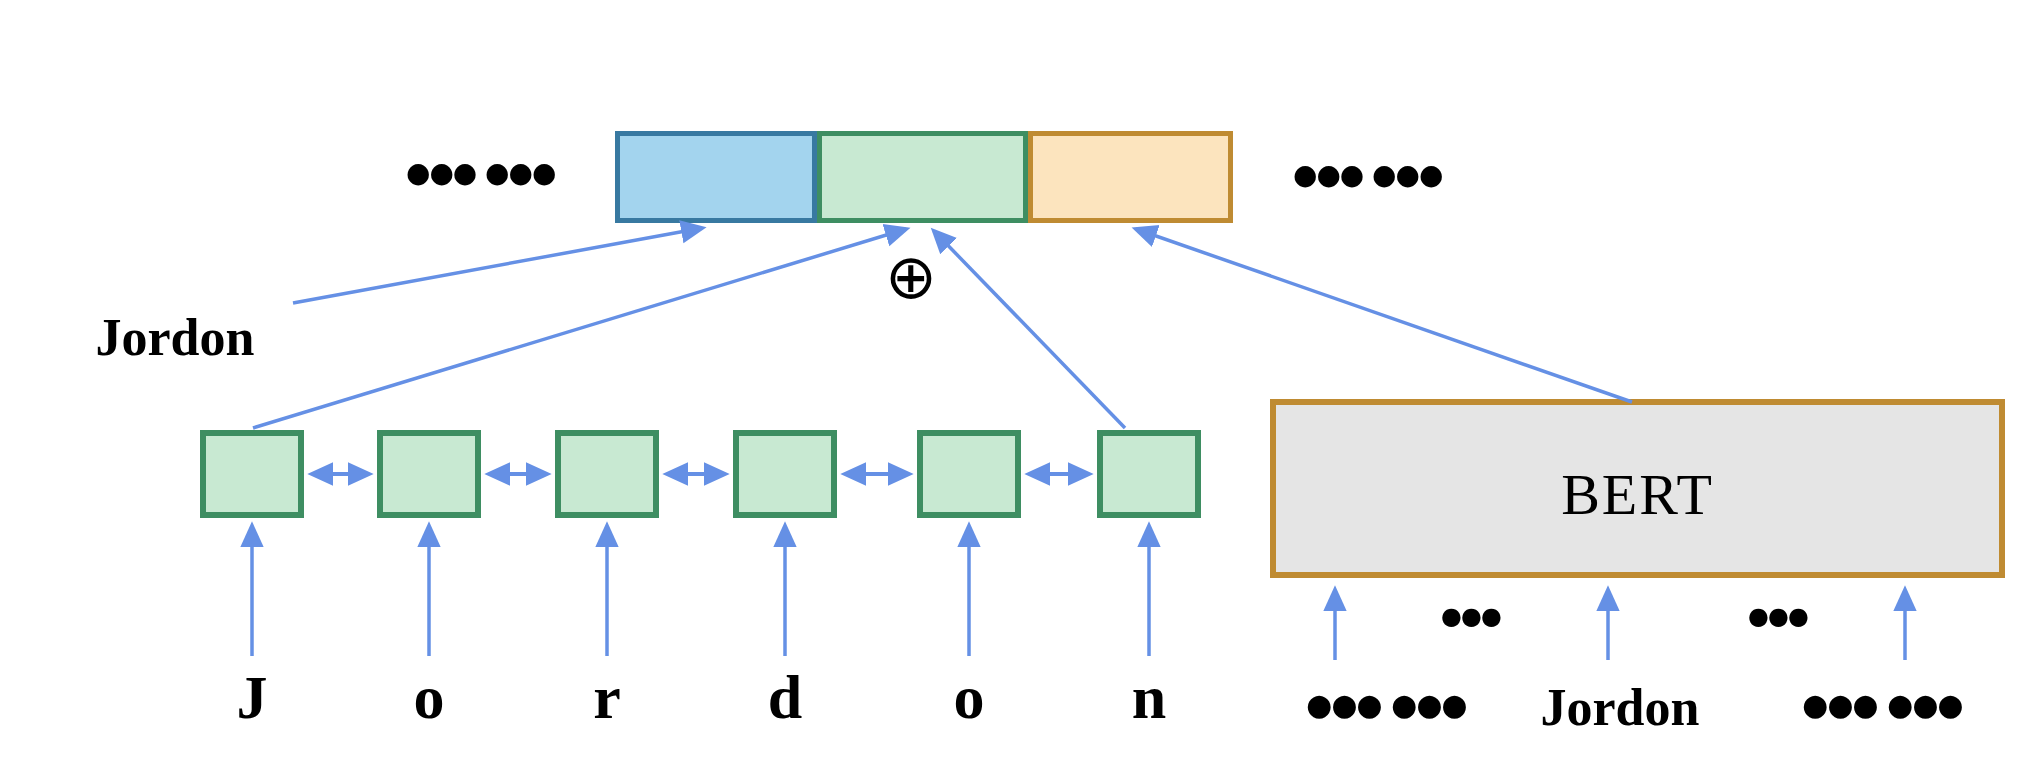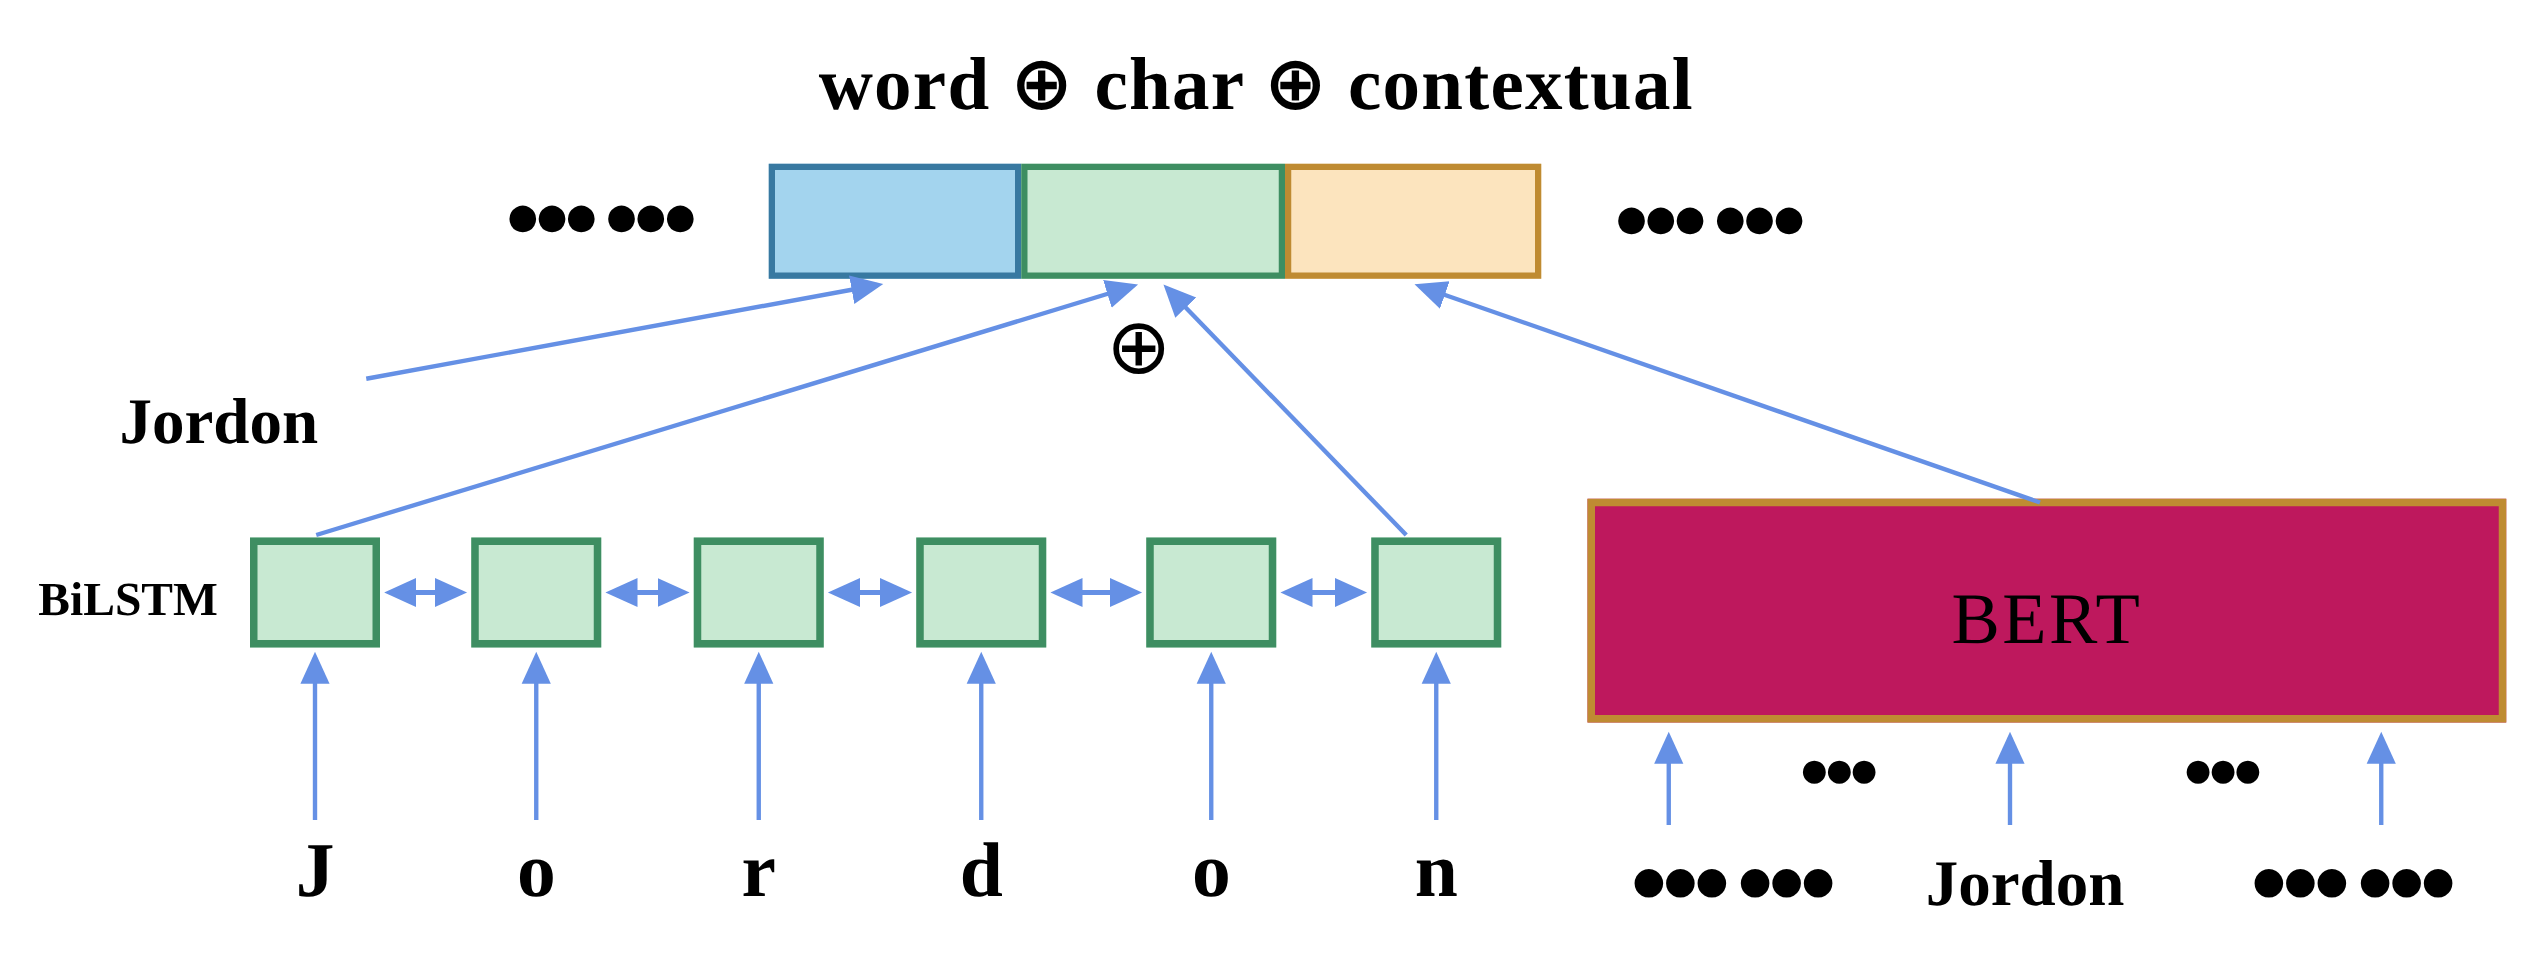--- a/index.html
+++ b/index.html
@@ -22,53 +22,51 @@
   .seg{height:92px;box-sizing:border-box;border:5px solid #000;}
   .cell{box-sizing:border-box;width:104px;height:88px;border:6px solid #3E8E62;background:#C8E9D2;}
   .bertbox{box-sizing:border-box;width:735px;height:179px;border:6px solid #BF8B32;background:#FCE4BE;text-align:center;}
   svg.arrows{position:absolute;left:0;top:0;pointer-events:none;}
 </style>
 </head>
 <body>
 
 <div class="stage">
 
-  <div class="abs txt title" style="left:560px;top:27px;width:890px;">word ⊕ char ⊕ contextual</div>
 
   <div class="abs txt dots dots-lg" style="left:406px;top:156px;width:130px;">●●● ●●●</div>
   <div class="abs txt dots dots-lg" style="left:1293px;top:158px;width:130px;">●●● ●●●</div>
 
   <div class="abs bar" style="left:615px;top:131px;">
       <div class="seg" style="width: 202px; background: rgb(163, 212, 238); border-color: rgb(56, 121, 161);"></div>
       <div class="seg" style="width: 211px; background: rgb(200, 233, 210); border-color: rgb(62, 142, 98);"></div>
       <div class="seg" style="width: 205px; background: rgb(252, 228, 190); border-color: rgb(191, 139, 50);"></div>
     </div>
 
   <div class="abs txt oplus" style="left:880px;top:246px;width:62px;">⊕</div>
 
   <div class="abs txt bigword" style="left:40px;top:303px;width:270px;">Jordon</div>
 
-  <div class="abs txt bilstm-lbl" style="left:10px;top:458px;width:185px;">BiLSTM</div>
 
   <div>
       <div class="abs cell" style="left: 200px; top: 430px; background: rgb(200, 233, 210); border-color: rgb(62, 142, 98);"></div>
       <div class="abs txt charlbl" style="left: 200px; top: 662px;">J</div>
       <div class="abs cell" style="left: 377px; top: 430px; background: rgb(200, 233, 210); border-color: rgb(62, 142, 98);"></div>
       <div class="abs txt charlbl" style="left: 377px; top: 662px;">o</div>
       <div class="abs cell" style="left: 555px; top: 430px; background: rgb(200, 233, 210); border-color: rgb(62, 142, 98);"></div>
       <div class="abs txt charlbl" style="left: 555px; top: 662px;">r</div>
       <div class="abs cell" style="left: 733px; top: 430px; background: rgb(200, 233, 210); border-color: rgb(62, 142, 98);"></div>
       <div class="abs txt charlbl" style="left: 733px; top: 662px;">d</div>
       <div class="abs cell" style="left: 917px; top: 430px; background: rgb(200, 233, 210); border-color: rgb(62, 142, 98);"></div>
       <div class="abs txt charlbl" style="left: 917px; top: 662px;">o</div>
       <div class="abs cell" style="left: 1097px; top: 430px; background: rgb(200, 233, 210); border-color: rgb(62, 142, 98);"></div>
       <div class="abs txt charlbl" style="left: 1097px; top: 662px;">n</div>
     </div>
 
-  <div class="abs bertbox" style="left: 1270px; top: 399px; background: #be185d; border-color: rgb(191, 139, 50);">
+  <div class="abs bertbox" style="left: 1270px; top: 399px; background: #e5e5e5; border-color: rgb(191, 139, 50);">
     <span class="bert-lbl">BERT</span>
   </div>
 
   <div class="abs txt dots dots-sm" style="left:1441px;top:602px;width:56px;">●●●</div>
   <div class="abs txt dots dots-sm" style="left:1748px;top:602px;width:56px;">●●●</div>
 
   <div class="abs txt dots dots-xl" style="left:1306px;top:688px;width:130px;">●●● ●●●</div>
   <div class="abs txt bigword" style="left:1490px;top:673px;width:260px;">Jordon</div>
   <div class="abs txt dots dots-xl" style="left:1802px;top:688px;width:130px;">●●● ●●●</div>
 

